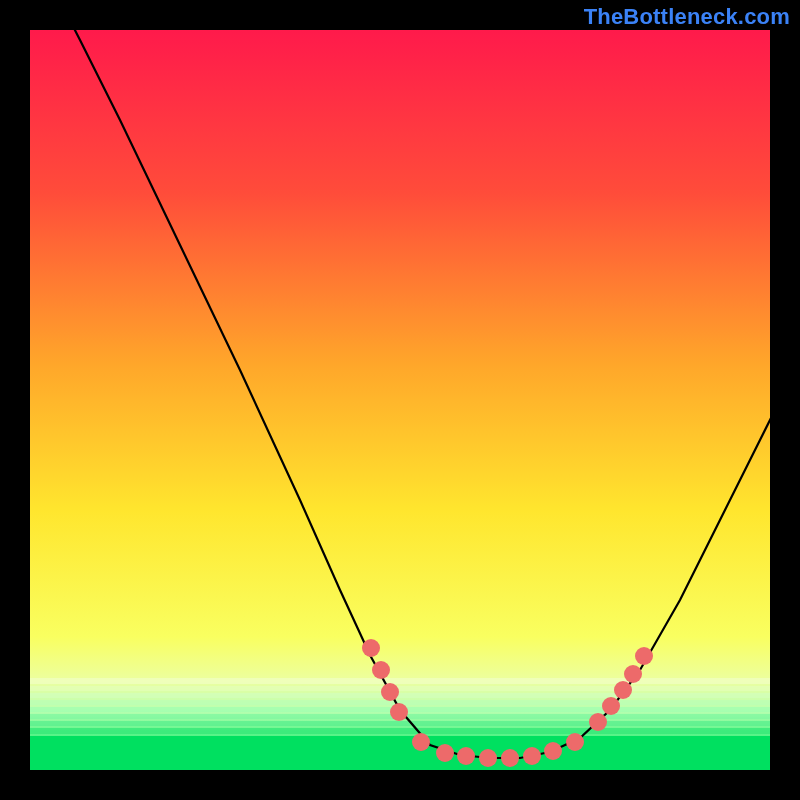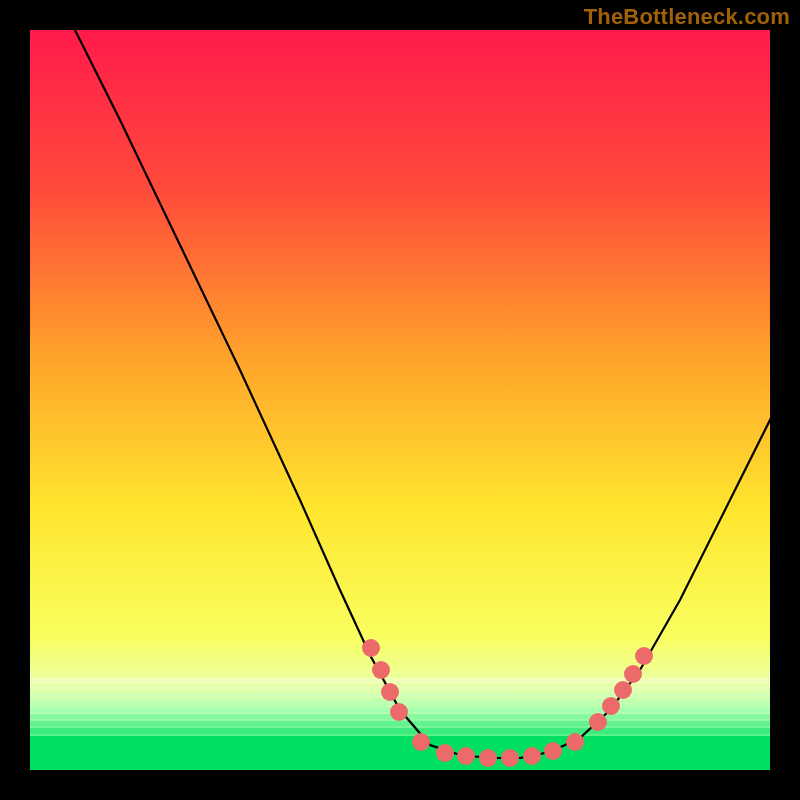--- a/index.html
+++ b/index.html
@@ -14,21 +14,21 @@
   .stage {
     position: relative;
     width: 800px;
     height: 800px;
     background: #000;
   }
   .watermark {
     position: absolute;
     top: 4px;
     right: 10px;
-    color: #a16207;
+    color: #3b82f6;
     font-size: 22px;
     font-weight: 600;
     letter-spacing: 0.2px;
     user-select: none;
   }
   svg {
     position: absolute;
     top: 0;
     left: 0;
   }

